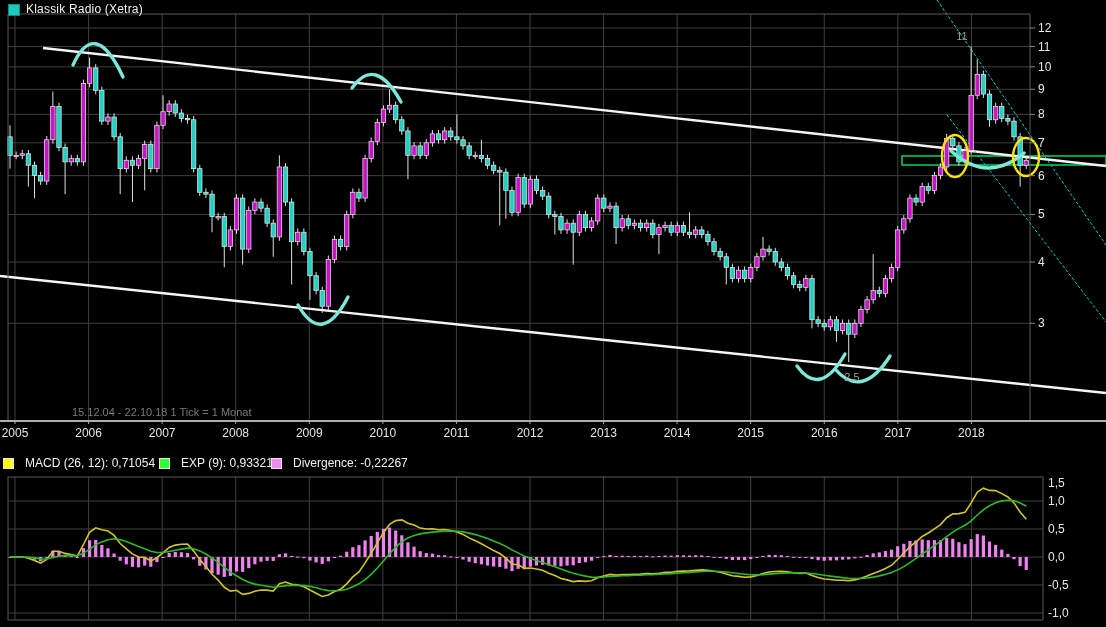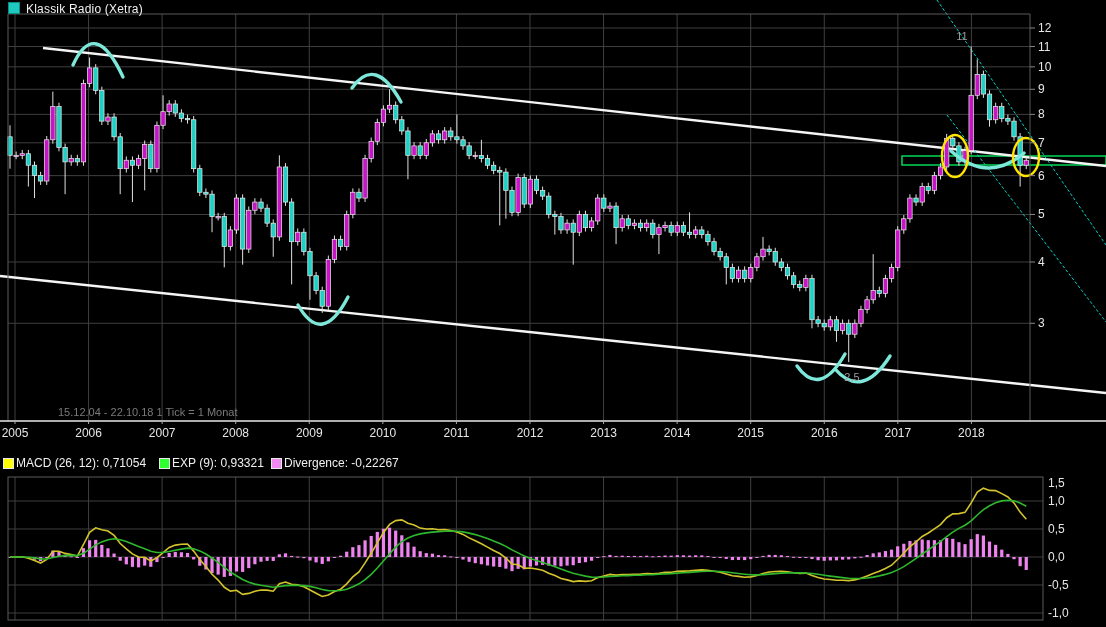--- a/index.html
+++ b/index.html
@@ -1,24 +1,24 @@
 <!DOCTYPE html>
 <html><head>
 <meta charset="utf-8">
 <style>
   html,body{margin:0;padding:0;background:#000;width:1106px;height:627px;overflow:hidden;
     font-family:"Liberation Sans",sans-serif;-webkit-font-smoothing:antialiased;}
   #stage{position:relative;width:1106px;height:627px;background:#000;}
   #chart-svg{position:absolute;left:0;top:0;}
-  .titlebar{position:absolute;left:8px;top:2px;display:flex;align-items:flex-start;gap:6px;z-index:5;}
+  .titlebar{position:absolute;left:8px;top:2px;display:flex;align-items:flex-end;gap:6px;z-index:5;}
   .titlebar .swatch{width:10px;height:10px;background:#1fc9c0;border:1px solid #0b8c84;}
   .titlebar .t{color:#f2f2f2;font-size:12px;letter-spacing:.2px;}
-  .daterange{position:absolute;left:14px;top:406px;color:#7a7a7a;font-size:11px;z-index:5;padding-left:44px;}
+  .daterange{position:absolute;left:28px;top:406px;color:#7a7a7a;font-size:11px;z-index:5;padding-left:44px;}
   .legend{position:absolute;top:456px;left:0;width:1106px;height:16px;z-index:5;}
-  .legend .item{position:absolute;display:flex;align-items:center;gap:2px;}
+  .legend .item{position:absolute;display:flex;align-items:center;gap:11px;}
   .legend .item .sw{width:9px;height:9px;border:1px solid #e8e8e8;}
   .legend .item .lb{color:#f0f0f0;font-size:12px;white-space:pre;}
 </style>
 </head>
 <body>
 
 <div id="stage">
   <svg id="chart-svg" width="1106" height="627">
       <g>
         <line x1="15" y1="14" x2="15" y2="421" stroke="#3f3f3f" stroke-width="1"></line>

